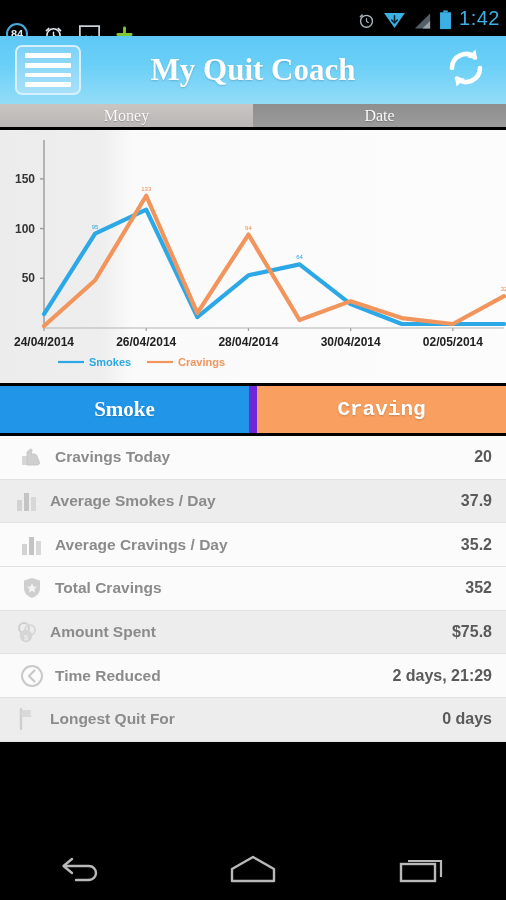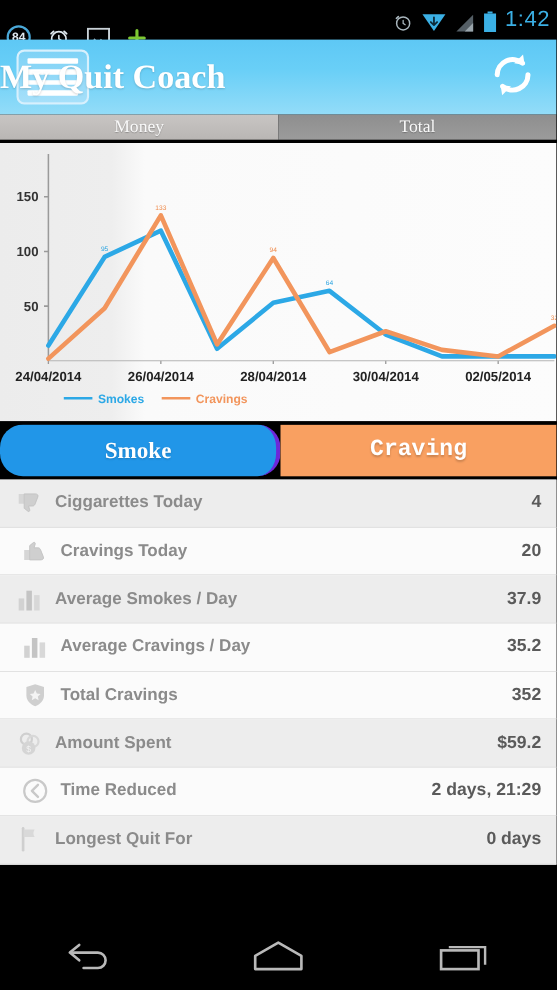--- a/index.html
+++ b/index.html
@@ -34,21 +34,21 @@
   }
   .menu-btn {
     width: 66px; height: 50px; margin-left: 15px;
     background: linear-gradient(to bottom,#7ed2f6,#a6e0fa);
     border: 2px solid #d7f0fd; border-radius: 7px;
     display: flex; flex-direction: column; justify-content: center;
     gap: 5px; padding: 6px 8px; cursor: pointer;
   }
   .menu-btn span { display:block; height: 5px; background: #fff; border-radius: 1px; }
   .app-title {
-    position: absolute; left: 0; right: 0; 
+    position: absolute; left: 0; right: 0; text-align: center;
     color: #fff; font-size: 31px; font-weight: bold;
     font-family: "Liberation Serif", serif;
     text-shadow: 0 1px 2px rgba(0,0,0,.18);
     pointer-events: none;
   }
   .refresh-btn { margin-left: auto; margin-right: 18px; cursor: pointer; }
 
   
   .tabbar { display: flex; height: 26px; border-bottom: 3px solid #000; }
   .tab {
@@ -76,21 +76,21 @@
   .legtext-o { font-size: 11px; fill: #f2955c; font-family:"Liberation Sans",sans-serif; font-weight:bold;}
 
   
   .segbar { display: flex; height: 50px; border-bottom: 3px solid #000; }
   .seg {
     flex: 1; display: flex; align-items: center; justify-content: center;
     font-size: 21px; font-weight: bold; color: #fff;
     font-family: "Liberation Serif", serif;
     text-shadow: 0 1px 2px rgba(0,0,0,.2); cursor: pointer;
   }
-  .seg.smoke { background: #2196e8; border-right: 4px solid #6d28d9; border-radius: 21px; }
+  .seg.smoke { background: #2196e8; border-right: 8px solid #6d28d9; }
   .seg.craving { background: #f9a061; font-family: Liberation Mono, monospace; }
 
   
   .statlist { background: #fbfbfb; }
   .row {
     display: flex; align-items: center; height: 43.7px;
     padding: 0 14px 0 6px; border-bottom: 1px solid #e2e2e2;
     cursor: pointer;
   }
   .row.alt { background: #ededed; }
@@ -168,21 +168,21 @@
         <path d="M8 22a14 14 0 0 1 23-10.6" fill="none" stroke="#fff" stroke-width="4.6" stroke-linecap="round"></path>
         <path d="M36 22a14 14 0 0 1-23 10.6" fill="none" stroke="#fff" stroke-width="4.6" stroke-linecap="round"></path>
         <path d="M31.5 3.5 L33 13 L23.5 11.5 Z" fill="#fff"></path>
         <path d="M12.5 40.5 L11 31 L20.5 32.5 Z" fill="#fff"></path>
       </svg>
     </div>
   </div>
 
   <div class="tabbar">
     <div class="tab">Money</div>
-    <div class="tab selected">Total</div>
+    <div class="tab selected">Date</div>
   </div>
 
   <div class="chartwrap">
     <svg id="chart-svg" width="506" height="256" viewBox="0 0 506 256">
         <line x1="44" y1="10" x2="44" y2="198" stroke="#9a9a9a" stroke-width="1.4"></line>
         <line x1="40" y1="148.28571428571428" x2="44" y2="148.28571428571428" stroke="#9a9a9a" stroke-width="1.4"></line>
         <text x="35" y="152.28571428571428" text-anchor="end" class="yt">50</text>
         <line x1="40" y1="98.57142857142857" x2="44" y2="98.57142857142857" stroke="#9a9a9a" stroke-width="1.4"></line>
         <text x="35" y="102.57142857142857" text-anchor="end" class="yt">100</text>
         <line x1="40" y1="48.85714285714286" x2="44" y2="48.85714285714286" stroke="#9a9a9a" stroke-width="1.4"></line>
@@ -211,30 +211,20 @@
         <text x="178" y="236" class="legtext-o">Cravings</text>
       </svg>
   </div>
 
   <div class="segbar">
     <div class="seg smoke">Smoke</div>
     <div class="seg craving">Craving</div>
   </div>
 
   <div class="statlist" id="statlist">
-      <div class="row alt">
-        <div class="ico">
-          <svg width="26" height="26" viewBox="0 0 26 26">
-            <path d="M3 5h5v9H3z" fill="#d6d6d6"></path>
-            <path d="M8 5h10c2 0 3 1.2 2.4 2.8l-2.6 6.6c-.4 1-1.2 1.6-2.4 1.6H12l1 3.4c.3 1.1-.6 2-1.6 1.4L8 18z" fill="#cfcfcf" stroke="#c2c2c2" stroke-width=".8"></path>
-          </svg>
-        </div>
-        <div class="lbl">Ciggarettes Today</div>
-        <div class="val">4</div>
-      </div>
       <div class="row plain">
         <div class="ico">
           <svg width="26" height="26" viewBox="0 0 26 26">
             <path d="M3 12h5v9H3z" fill="#d6d6d6"></path>
             <path d="M8 21h10c2 0 3-1.2 2.4-2.8l-2.6-6.6c-.4-1-1.2-1.6-2.4-1.6H12l1-3.4C13.3 5.5 12.4 4.6 11.4 5.2L8 8z" fill="#cfcfcf" stroke="#c2c2c2" stroke-width=".8"></path>
           </svg>
         </div>
         <div class="lbl">Cravings Today</div>
         <div class="val">20</div>
       </div>
@@ -273,21 +263,21 @@
       <div class="row alt">
         <div class="ico">
           <svg width="26" height="26" viewBox="0 0 26 26">
             <circle cx="10" cy="9" r="5" fill="none" stroke="#cfcfcf" stroke-width="2"></circle>
             <circle cx="16" cy="11" r="5" fill="none" stroke="#d8d8d8" stroke-width="2"></circle>
             <circle cx="12" cy="17" r="6.2" fill="#d5d5d5"></circle>
             <text x="12" y="21" font-size="8" fill="#f2f2f2" text-anchor="middle" font-family="Liberation Sans">$</text>
           </svg>
         </div>
         <div class="lbl">Amount Spent</div>
-        <div class="val">$59.2</div>
+        <div class="val">$75.8</div>
       </div>
       <div class="row plain">
         <div class="ico">
           <svg width="26" height="26" viewBox="0 0 26 26">
             <circle cx="13" cy="13" r="10" fill="none" stroke="#c9c9c9" stroke-width="2"></circle>
             <path d="M15.5 7.5L10 13l5.5 5.5" fill="none" stroke="#c9c9c9" stroke-width="2.2" stroke-linecap="round" stroke-linejoin="round"></path>
           </svg>
         </div>
         <div class="lbl">Time Reduced</div>
         <div class="val">2 days, 21:29</div>

